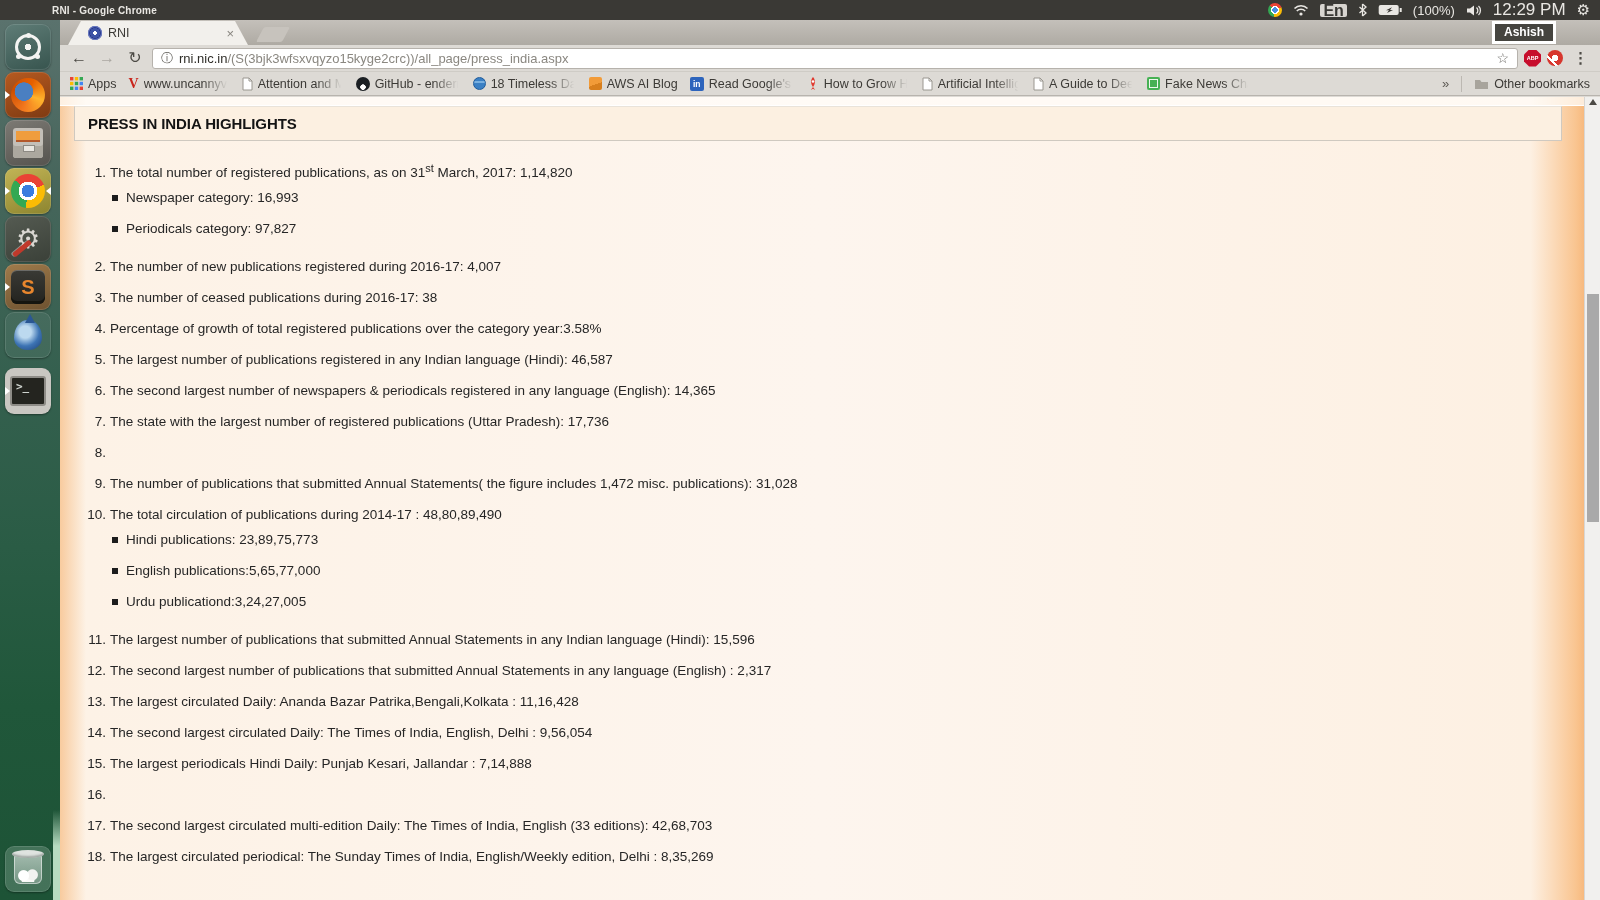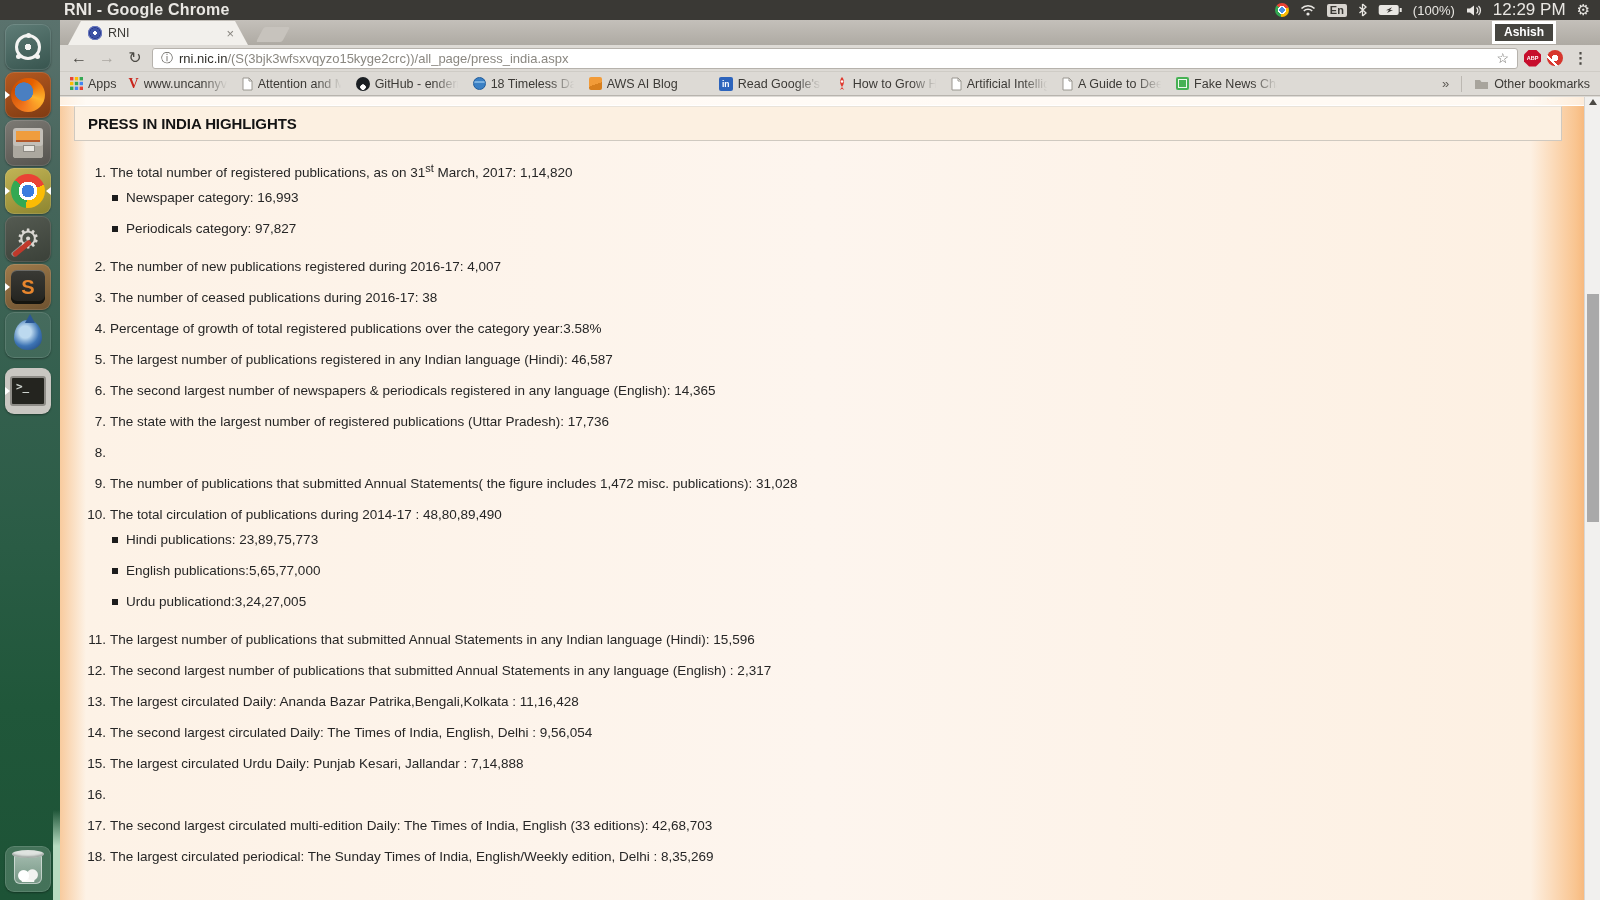--- a/index.html
+++ b/index.html
@@ -1,27 +1,27 @@
 <!DOCTYPE html>
 <html><head>
 <meta charset="utf-8">
 <style>
   * { margin:0; padding:0; box-sizing:border-box; }
   html,body { width:1600px; height:900px; overflow:hidden; font-family:"Liberation Sans",sans-serif; }
   .screen { position:relative; width:1600px; height:900px; background:#2e5d4c; }
 
   
   .topbar { position:absolute; top:0; left:0; width:1600px; height:20px; background:#3a3935; color:#e9e7e3; display:flex; align-items:center; z-index:50; }
-  .topbar .wtitle { font-weight:bold; font-size:16px; margin-left:24px; letter-spacing:.2px;padding-left:40px; }
+  .topbar .wtitle { font-weight:bold; font-size:10px; margin-left:12px; letter-spacing:.2px;padding-left:40px; }
   .tray { margin-left:auto; display:flex; align-items:center; gap:11px; padding-right:10px; font-size:13px; }
   .tray svg { display:block; }
   .chrome-dot { width:14px; height:14px; border-radius:50%;
     background: radial-gradient(circle, #4a90e2 0 2.6px, #fff 2.6px 4.2px, transparent 4.2px),
                 conic-gradient(from -50deg, #ea4335 0 33%, #fbbc05 0 66%, #34a853 0); }
-  .en-badge { background:#d8d5d0; color:#3a3935; font-size:11px; font-weight:bold; padding:1px 3px; border-radius:2px; line-height:11px; }
+  .en-badge { background:#d8d5d0; color:#3a3935; font-size:16px; font-weight:bold; padding:1px 3px; border-radius:2px; line-height:11px; }
   .clock { font-size:17px; }
   .gear { font-size:15px; color:#e9e7e3; }
 
   .user-badge { position:absolute; top:21px; right:44px; z-index:49; background:#45443f; border:3px solid #ffffff; color:#fff; font-size:12px; font-weight:bold; padding:1px 9px 2px; }
 
   
   .launcher { position:absolute; top:20px; left:0; width:60px; height:880px;
     background: linear-gradient(180deg,#5a726d 0%, #47665c 18%, #35604f 40%, #2a5c45 60%, #20573a 78%, #1d5336 100%); }
   .launcher::after { content:""; position:absolute; right:0; bottom:0; width:7px; height:90px; background:linear-gradient(180deg, rgba(185,220,190,0), #b7dcc1 40%); }
   .li-tile { position:absolute; left:5px; width:46px; height:46px; border-radius:9px; box-shadow: inset 0 0 0 1px rgba(255,255,255,.12), 0 1px 2px rgba(0,0,0,.35); display:flex; align-items:center; justify-content:center; }
@@ -96,21 +96,21 @@
   .bm-item { display:flex; align-items:center; gap:5px; flex:none; }
   .bm-label { white-space:nowrap; }
   .bm-label.trunc { max-width:86px; overflow:hidden; -webkit-mask-image:linear-gradient(90deg,#000 68%,transparent 97%); mask-image:linear-gradient(90deg,#000 68%,transparent 97%); }
   .bm-chevron { margin-left:auto; color:#5c5953; font-size:13px; }
   .bm-sep { width:1px; height:16px; background:#bcb8b2; }
   .ico { flex:none; display:flex; align-items:center; justify-content:center; }
   .ico-v { color:#c9251c; font-weight:bold; font-size:14px; font-family:"Liberation Serif",serif; }
   .ico-gh { width:14px; height:14px; border-radius:50%; background: radial-gradient(circle at 50% 72%, #fff 0 2.5px, #1b1f23 3px); }
   .ico-globe { width:13px; height:13px; border-radius:50%; border:1px solid #1d5a9b; background:linear-gradient(180deg,#3b80c4 0 28%, #79b0e0 28% 46%, #3b80c4 46%); }
   .ico-aws { width:13px; height:13px; border-radius:2px; background:linear-gradient(160deg,#f29b38 0 55%, #d87f1d 55%); }
-  .ico-in { width:14px; height:14px; border-radius:2px; background:#2d64bc; color:#fff; font-size:8.5px; font-weight:bold; display:flex; align-items:center; justify-content:center;margin-left:29px; }
+  .ico-in { width:14px; height:14px; border-radius:2px; background:#2d64bc; color:#fff; font-size:8.5px; font-weight:bold; display:flex; align-items:center; justify-content:center; }
   .ico-news { width:13px; height:13px; border-radius:2px; background:#47b154; box-shadow: inset 0 0 0 2px #47b154, inset 0 0 0 3px rgba(255,255,255,.9); }
   .ico-folder, .ico-page, .ico-apps, .ico-rocket { line-height:0; }
 
   
   .page { position:absolute; top:77px; left:0; width:1524px; height:803px;
     background: linear-gradient(to right, #f8cb9e 0px, #fdf2e6 26px, #fdf5ee 50%, #fdf0e2 96.5%, #f9c48f 99.5%, #f7b97e 100%); }
   .top-strip { height:9px; background:rgba(255,252,248,.75); border-bottom:1px solid #fff; }
   .header-box { margin:0 22px 0 14px; height:35px; line-height:33px; background:#fcf0e1; border:1px solid #cfc9c0; border-top-color:#e9e3da; padding-left:13px; font-size:15px; font-weight:bold; color:#141414; letter-spacing:-.1px; }
   .list-box { margin:0 22px 0 14px; padding-top:23px; height:741px; overflow:hidden; }
   .row { display:flex; height:31px; font-size:13.5px; color:#262626; line-height:17px; }
@@ -397,21 +397,21 @@
           <div class="row">
             <span class="marker">13.</span>
             <span class="itext">The largest circulated Daily: Ananda Bazar Patrika,Bengali,Kolkata : 11,16,428</span>
           </div>
           <div class="row">
             <span class="marker">14.</span>
             <span class="itext">The second largest circulated Daily: The Times of India, English, Delhi : 9,56,054</span>
           </div>
           <div class="row">
             <span class="marker">15.</span>
-            <span class="itext">The largest circulated Urdu Daily: Punjab Kesari, Jallandar : 7,14,888</span>
+            <span class="itext">The largest periodicals Hindi Daily: Punjab Kesari, Jallandar : 7,14,888</span>
           </div>
           <div class="row">
             <span class="marker">16.</span>
           </div>
           <div class="row">
             <span class="marker">17.</span>
             <span class="itext">The second largest circulated multi-edition Daily: The Times of India, English (33 editions): 42,68,703</span>
           </div>
           <div class="row">
             <span class="marker">18.</span>

